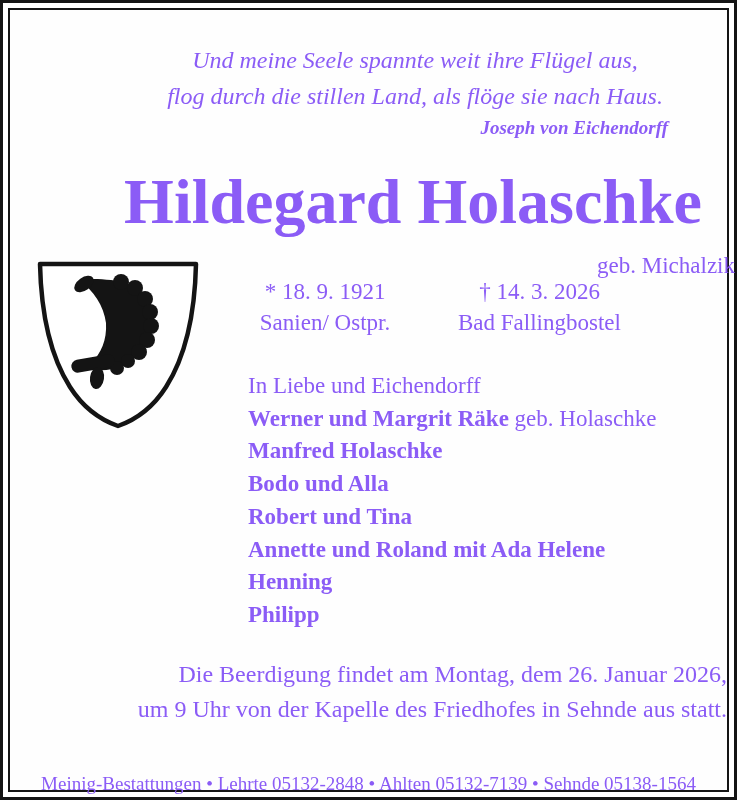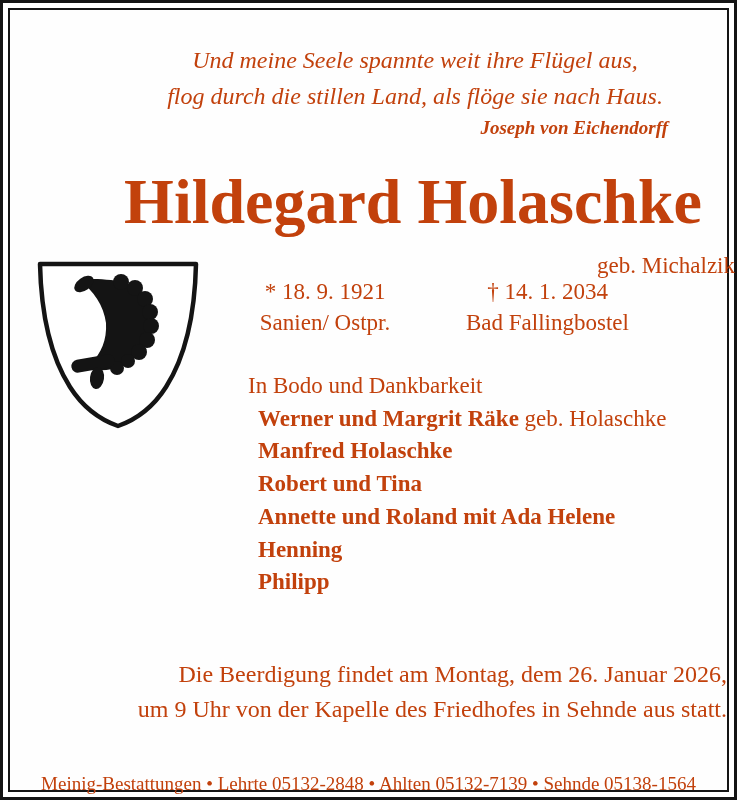--- a/index.html
+++ b/index.html
@@ -6,21 +6,21 @@
     margin: 0;
     padding: 0;
     background: #e8e8e8;
   }
   .page {
     position: relative;
     width: 737px;
     height: 800px;
     background: #ffffff;
     font-family: "Liberation Serif", "DejaVu Serif", serif;
-    color: #c2410c;
+    color: #8b5cf6;
     overflow: hidden;
     text-decoration: underline;
   }
   .frame-outer {
     position: absolute;
     inset: 0;
     border: 3px solid #141414;
     padding: 5px;
     box-sizing: border-box;
   }
@@ -72,21 +72,21 @@
     text-align: right;
     font-size: 23px;
     line-height: 30px;
   }
   .dates {
     position: absolute;
     top: 266px;
     left: 235px;
     display: grid;
     grid-template-columns: 160px 225px;
-    column-gap: 30px;
+    column-gap: 22px;
     font-size: 23px;
     line-height: 31px;
     text-align: center;
     white-space: nowrap;
   }
   .shield {
     position: absolute;
     left: 23px;
     top: 247px;
     width: 170px;
@@ -94,21 +94,21 @@
   }
   .family {
     position: absolute;
     left: 238px;
     top: 360px;
     font-size: 23px;
     line-height: 32.7px;
     white-space: nowrap;
   }
   .family .intro { font-weight: normal; }
-  .family .b { font-weight: bold; margin-left: 10px; }
+  .family .b { font-weight: bold; }
   .family .n { font-weight: normal; }
   .funeral {
     position: absolute;
     top: 647px;
     left: 0;
     width: 100%;
     text-align: right;
     font-size: 24px;
     line-height: 34.5px;
     white-space: nowrap;
@@ -138,21 +138,21 @@
       </div>
 
       <div class="attribution">Joseph von Eichendorff</div>
 
       <div class="title">Hildegard Holaschke</div>
 
       <div class="maiden">geb. Michalzik</div>
 
       <div class="dates">
         <div>* 18. 9. 1921</div>
-        <div>† 14. 1. 2034</div>
+        <div>† 14. 3. 2026</div>
         <div>Sanien/ Ostpr.</div>
         <div>Bad Fallingbostel</div>
       </div>
 
       <svg class="shield" viewBox="0 0 170 173" xmlns="http://www.w3.org/2000/svg" aria-hidden="true">
 
         <path d="M 7 7 L 163 7 C 162 52 154 97 133 130 C 119 152 102 163 85 169
                  C 68 163 51 152 37 130 C 16 97 8 52 7 7 Z" fill="#ffffff" stroke="#141414" stroke-width="4.5" stroke-linejoin="round"></path>
         <g fill="#141414">
 
@@ -177,23 +177,24 @@
 
           <ellipse cx="51" cy="27" rx="11" ry="6.5" transform="rotate(-35 51 27)"></ellipse>
 
           <rect x="38" y="100" width="44" height="13" rx="6.5" transform="rotate(-10 60 106)"></rect>
 
           <ellipse cx="64" cy="121" rx="7" ry="11" transform="rotate(8 64 121)"></ellipse>
         </g>
       </svg>
 
       <div class="family">
-        <div class="intro">In Bodo und Dankbarkeit</div>
+        <div class="intro">In Liebe und Eichendorff</div>
         <div><span class="b">Werner und Margrit Räke</span><span class="n"> geb. Holaschke</span></div>
         <div><span class="b">Manfred Holaschke</span><span class="n"></span></div>
+        <div><span class="b">Bodo und Alla</span><span class="n"></span></div>
         <div><span class="b">Robert und Tina</span><span class="n"></span></div>
         <div><span class="b">Annette und Roland mit Ada Helene</span><span class="n"></span></div>
         <div><span class="b">Henning</span><span class="n"></span></div>
         <div><span class="b">Philipp</span><span class="n"></span></div>
       </div>
 
       <div class="funeral">
         <div>Die Beerdigung findet am Montag, dem 26. Januar 2026,</div>
         <div>um 9 Uhr von der Kapelle des Friedhofes in Sehnde aus statt.</div>
       </div>

